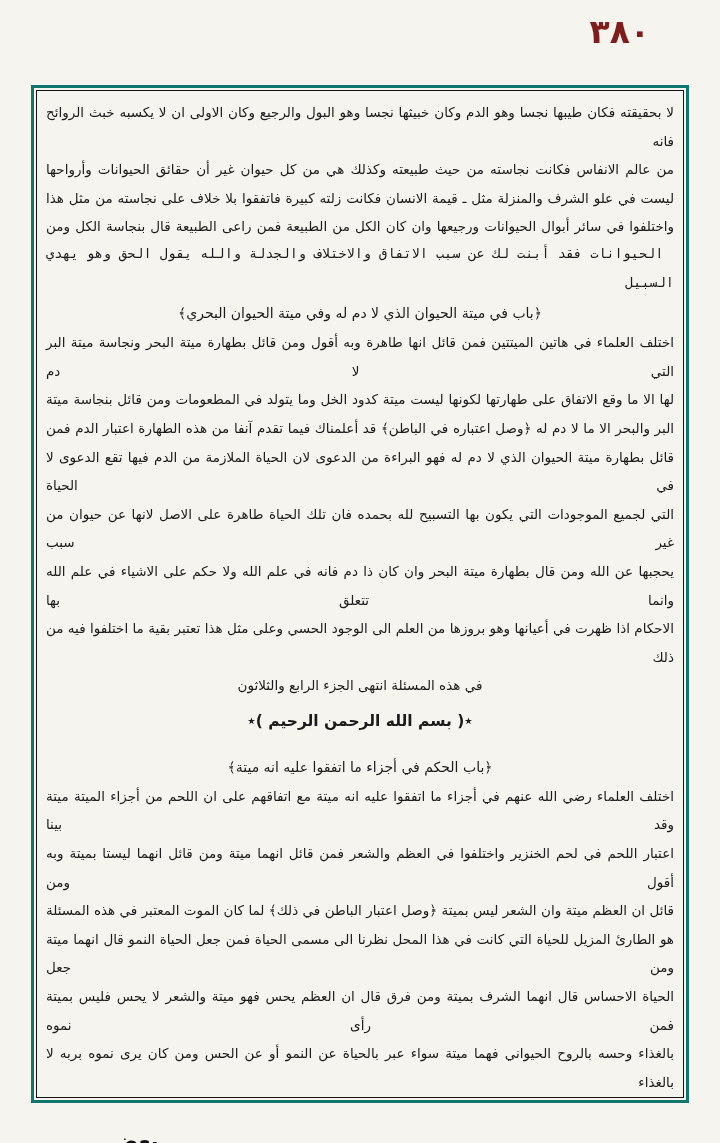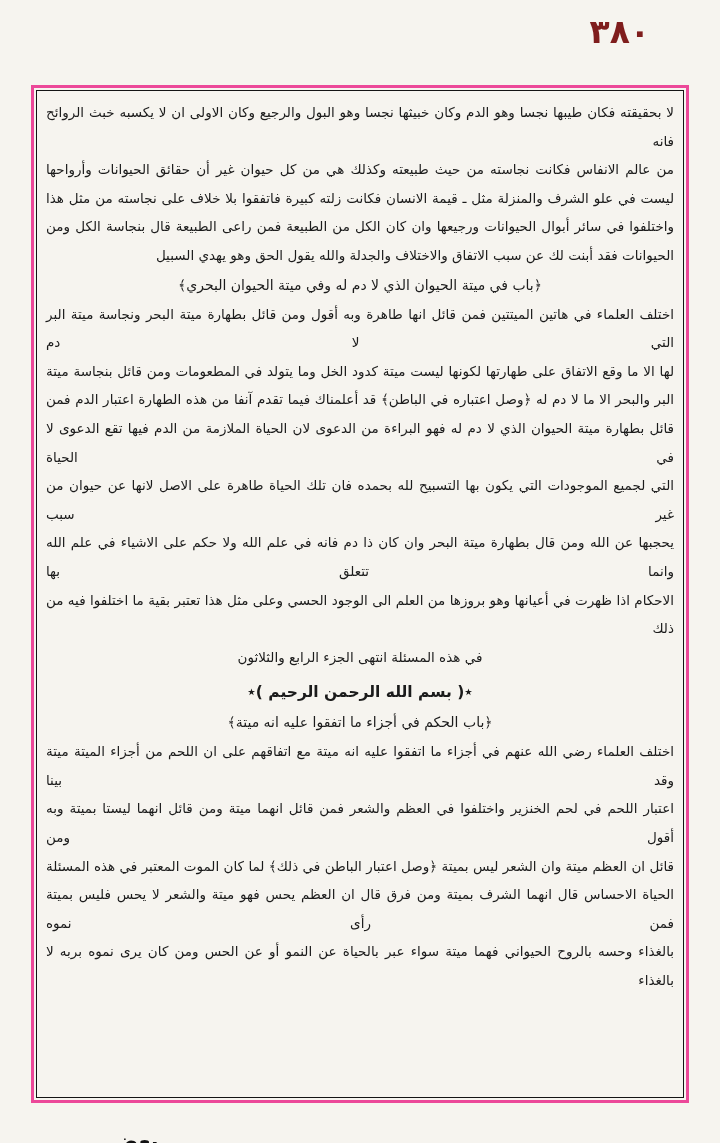--- a/index.html
+++ b/index.html
@@ -11,40 +11,40 @@
     overflow:hidden;
   }
   .page{position:relative;width:720px;height:1143px;background:#f6f4ef;}
   .page-number{
     position:absolute;top:12px;right:70px;
     font-size:33px;font-weight:bold;letter-spacing:1px;
     direction:rtl;color:#7f1d1d;
   }
   .frame-outer{
     position:absolute;left:31px;top:85px;width:658px;height:1018px;
-    border:3px solid #ec4899;background:#f6f4ef;box-sizing:border-box;
+    border:3px solid #0f766e;background:#f6f4ef;box-sizing:border-box;
   }
   .frame-inner{
     position:absolute;inset:2px;border:1px solid #141414;
     padding:7px 9px 0 9px;box-sizing:border-box;overflow:hidden;
   }
   .textblock{direction:rtl;font-size:13.5px;}
   .line{
     line-height:28.6px;
     text-align:justify;text-align-last:justify;
     white-space:normal;
   }
-  .line.endline{text-align:center;text-align-last:right;}
+  .line.endline{text-align:left;text-align-last:right;font-family:Liberation Mono, monospace;}
   .line.centered{text-align:center;text-align-last:center;}
   .heading{
     text-align:center;font-weight:normal;font-size:14px;line-height:30px;
   }
   .basmala{
     text-align:center;font-weight:bold;font-size:15.5px;line-height:30px;
-    margin-top:6px;margin-bottom:0;letter-spacing:1px;
+    margin-top:6px;margin-bottom:16px;letter-spacing:1px;
   }
   .catchword{
     position:absolute;left:110px;top:1105px;
     font-size:21px;font-weight:bold;direction:rtl;color:#111;margin-top:24px;
   }
 </style>
 </head>
 <body>
 
 <div class="page">
@@ -71,20 +71,21 @@
         <div class="line">يحجبها عن الله ومن قال بطهارة ميتة البحر وان كان ذا دم فانه في علم الله ولا حكم على الاشياء في علم الله وانما تتعلق بها</div>
         <div class="line">الاحكام اذا ظهرت في أعيانها وهو بروزها من العلم الى الوجود الحسي وعلى مثل هذا تعتبر بقية ما اختلفوا فيه من ذلك</div>
         <div class="line centered">في هذه المسئلة انتهى الجزء الرابع والثلاثون</div>
 
         <div class="basmala">٭( بسم الله الرحمن الرحيم )٭</div>
         <div class="heading">﴿باب الحكم في أجزاء ما اتفقوا عليه انه ميتة﴾</div>
 
         <div class="line">اختلف العلماء رضي الله عنهم في أجزاء ما اتفقوا عليه انه ميتة مع اتفاقهم على ان اللحم من أجزاء الميتة ميتة وقد بينا</div>
         <div class="line">اعتبار اللحم في لحم الخنزير واختلفوا في العظم والشعر فمن قائل انهما ميتة ومن قائل انهما ليستا بميتة وبه أقول ومن</div>
         <div class="line">قائل ان العظم ميتة وان الشعر ليس بميتة ﴿وصل اعتبار الباطن في ذلك﴾ لما كان الموت المعتبر في هذه المسئلة</div>
+        <div class="line">هو الطارئ المزيل للحياة التي كانت في هذا المحل نظرنا الى مسمى الحياة فمن جعل الحياة النمو قال انهما ميتة ومن جعل</div>
         <div class="line">الحياة الاحساس قال انهما الشرف بميتة ومن فرق قال ان العظم يحس فهو ميتة والشعر لا يحس فليس بميتة فمن رأى نموه</div>
         <div class="line">بالغذاء وحسه بالروح الحيواني فهما ميتة سواء عبر بالحياة عن النمو أو عن الحس ومن كان يرى نموه بربه لا بالغذاء</div>
 
       </div>
     </div>
   </div>
 
   <div class="catchword">بعض</div>
 
 </div>

